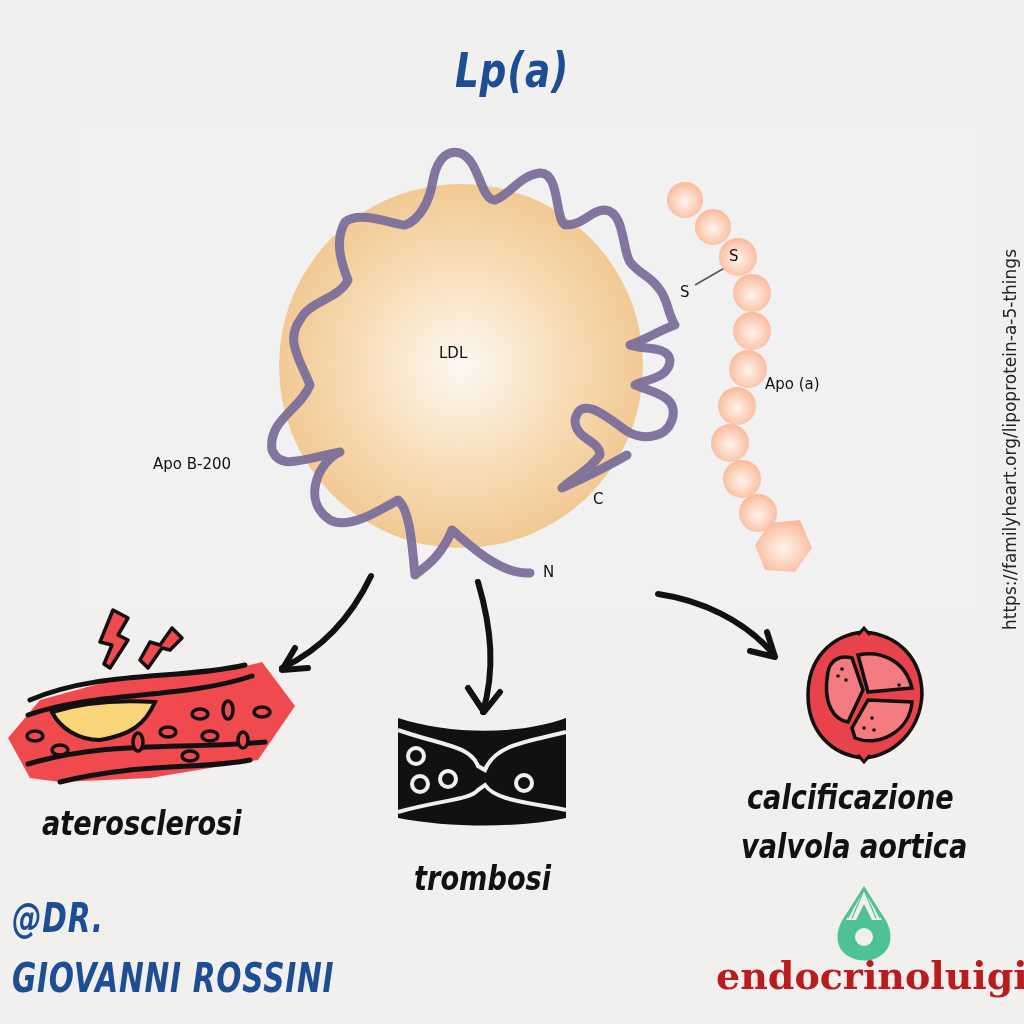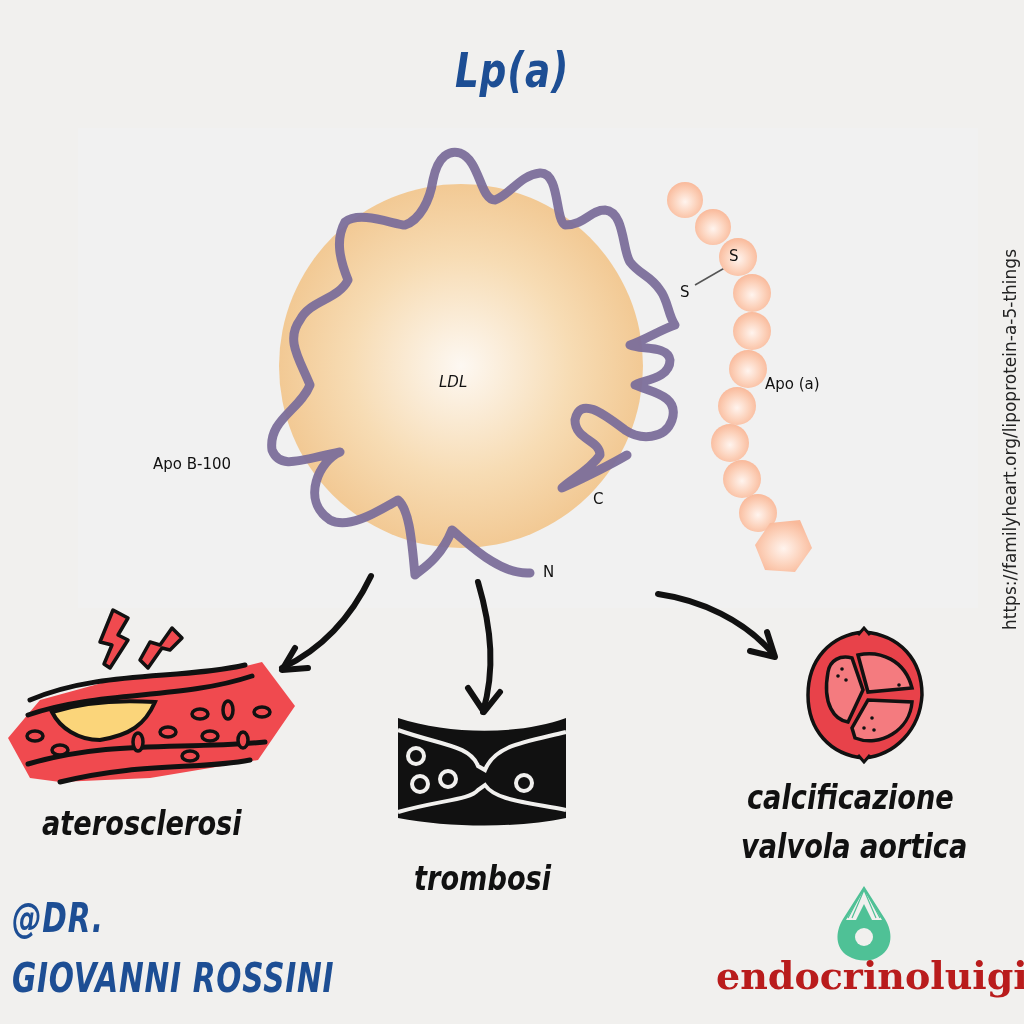--- a/index.html
+++ b/index.html
@@ -146,22 +146,22 @@
   </g>
 
   <g>
     <path d="M864,886 L843,919 C835,932 835,948 848,956 C858,962 872,962 880,956 C893,948 893,932 885,919 Z" fill="#4fc196"></path>
     <circle cx="864" cy="937" r="9" fill="#f1f0ee"></circle>
     <path d="M864,890 L846,920 L856,920 L864,904 L872,920 L882,920 Z" fill="#f1f0ee"></path>
     <path d="M864,888 L848,918 M864,890 L852,918 M864,890 L876,918 M864,888 L880,918" stroke="#4fc196" stroke-width="1.2" fill="none"></path>
   </g>
 </svg>
 
-<div class="lbl" style="left:439px; top:373px;font-style:italic;">LDL</div>
-<div class="lbl" style="left:153px; top:455px;">Apo B-100</div>
+<div class="lbl" style="left:439px; top:344px;">LDL</div>
+<div class="lbl" style="left:153px; top:455px;">Apo B-200</div>
 <div class="lbl" style="left:765px; top:375px;">Apo (a)</div>
 <div class="lbl" style="left:729px; top:247px;">S</div>
 <div class="lbl" style="left:680px; top:283px;">S</div>
 <div class="lbl" style="left:593px; top:490px;">C</div>
 <div class="lbl" style="left:543px; top:563px;">N</div>
 
 <div class="url">https://familyheart.org/lipoprotein-a-5-things</div>
 
 <div class="caption" style="left:42px; top:803px;">aterosclerosi</div>
 <div class="caption" style="left:414px; top:858px;">trombosi</div>

